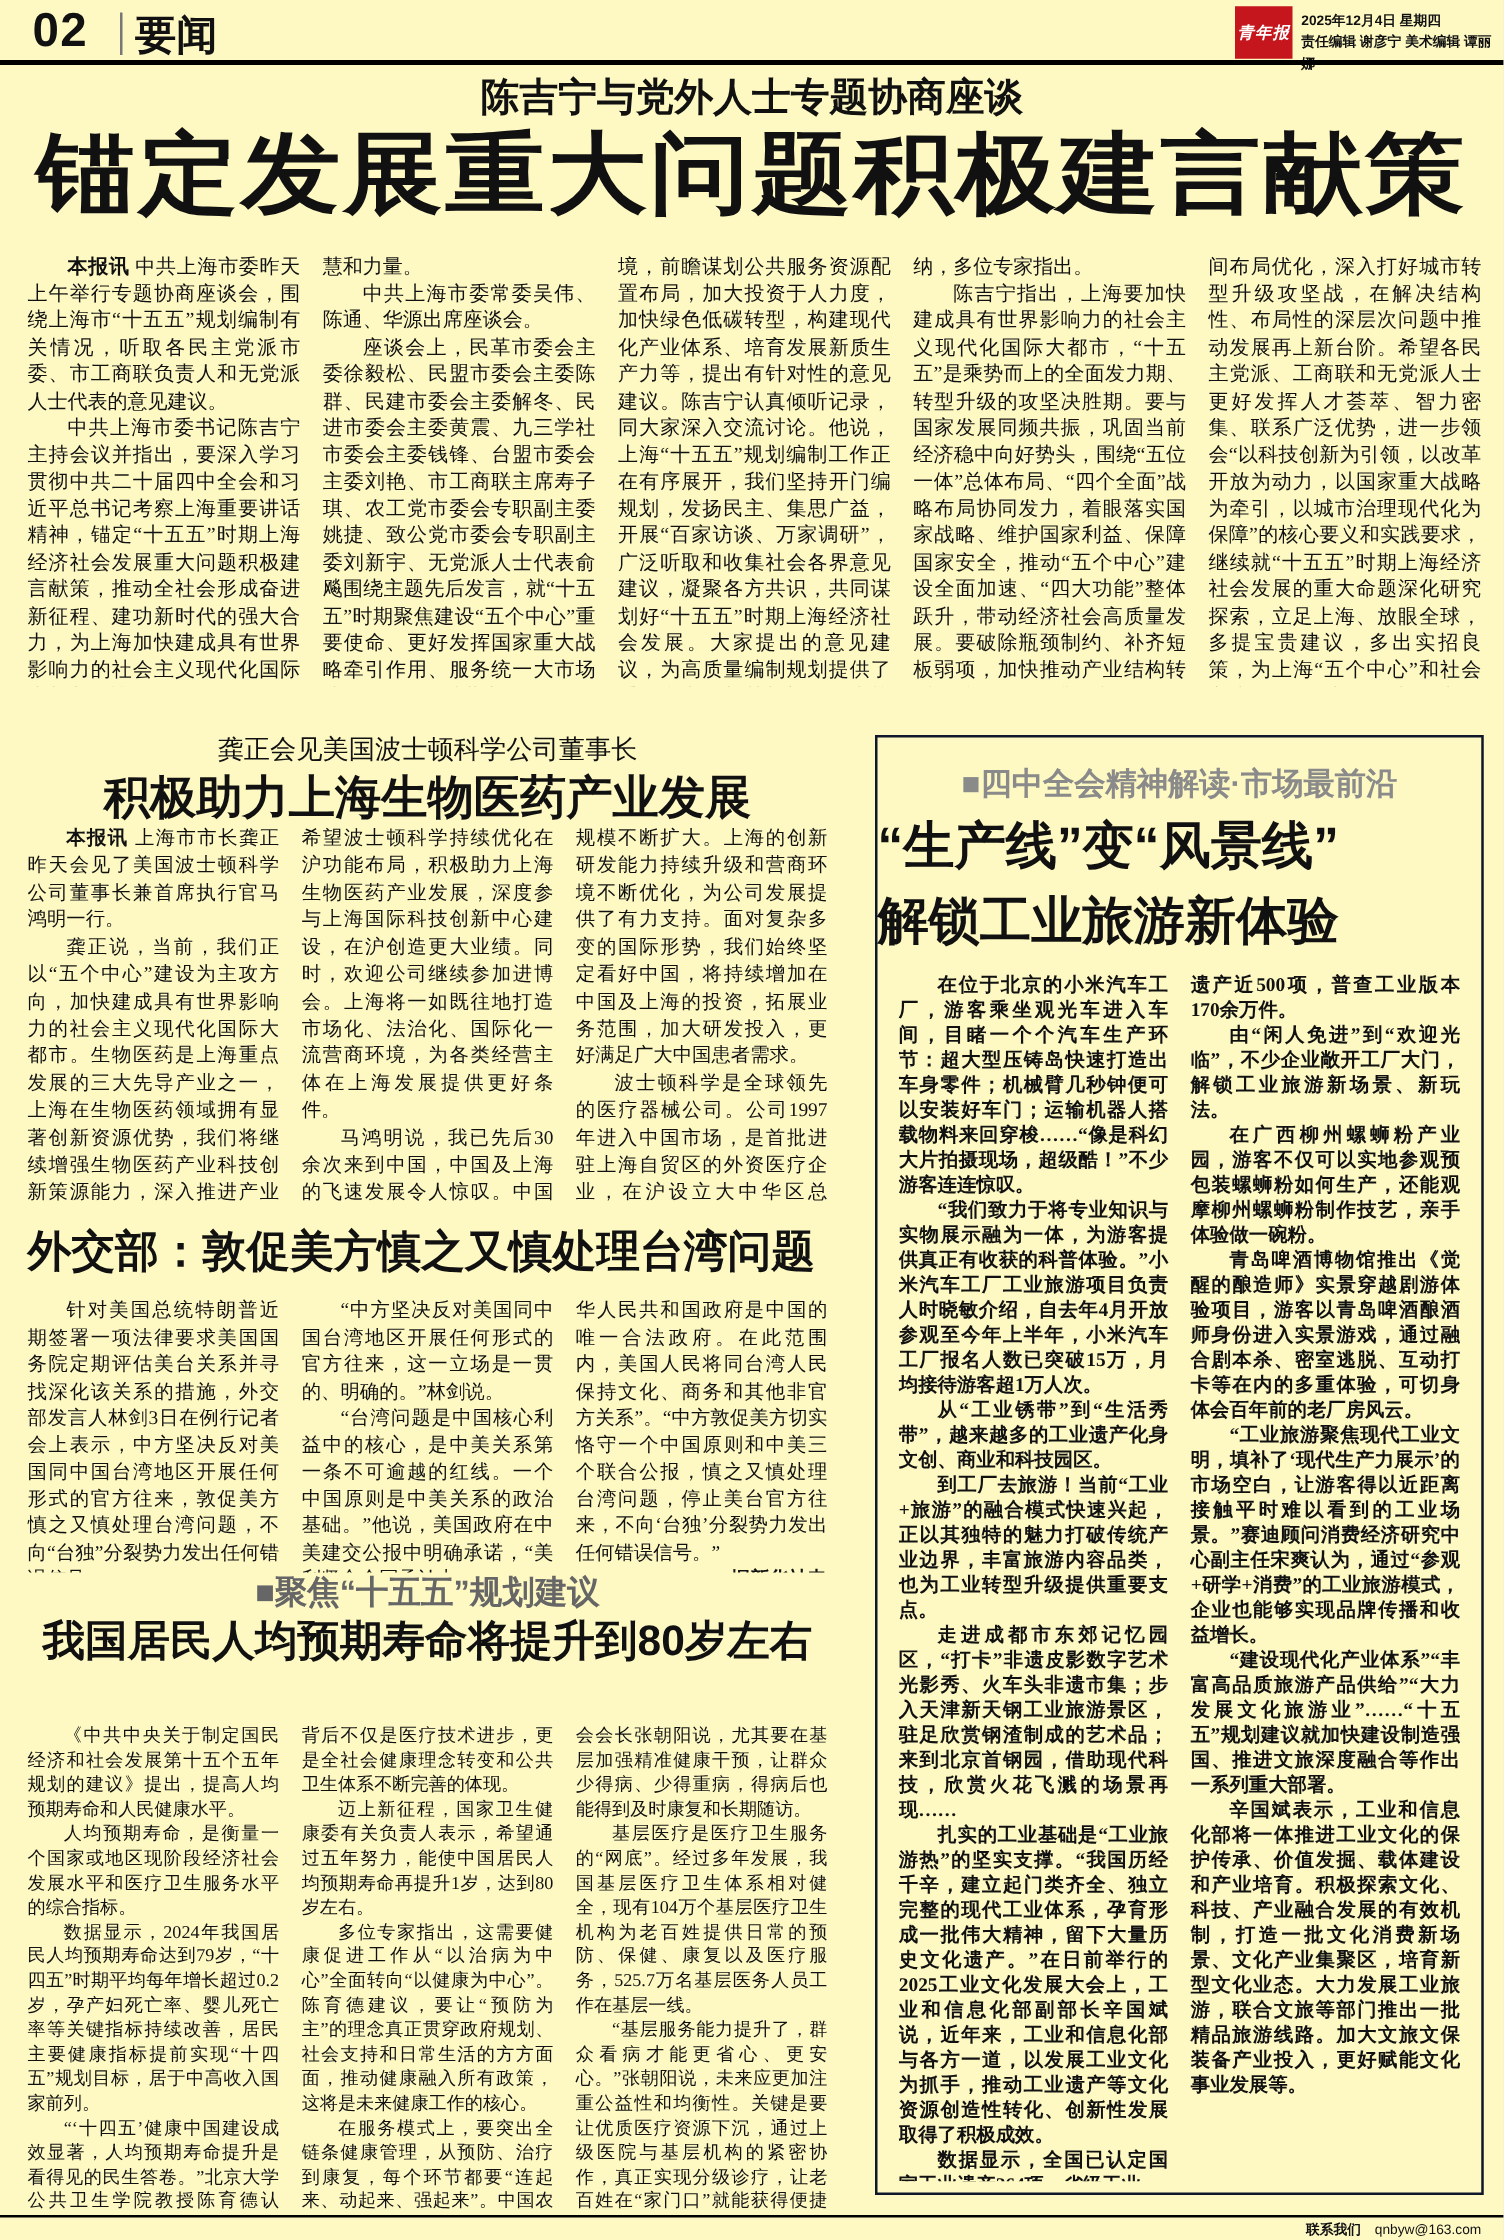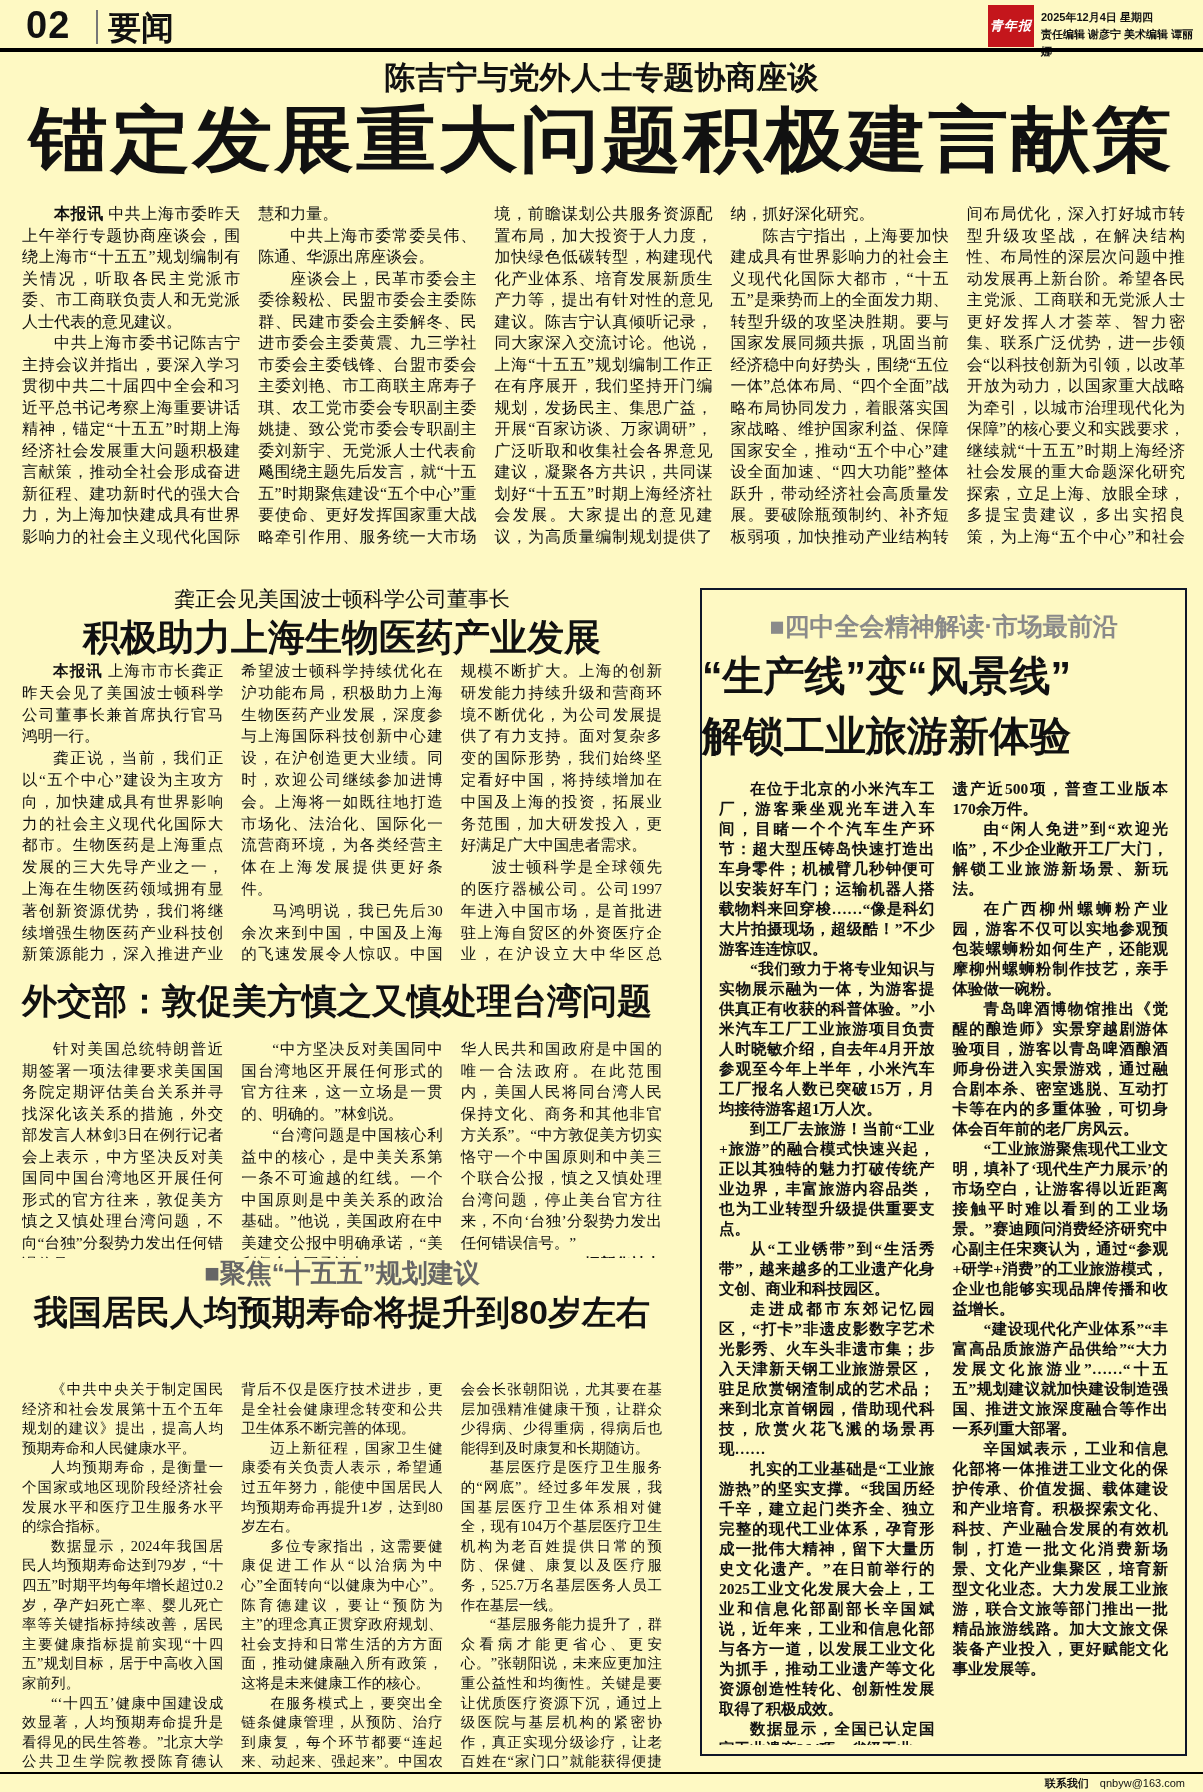--- a/index.html
+++ b/index.html
@@ -92,21 +92,21 @@
       </div>
       <div class="col">
         <p class="cont">慧和力量。</p>
         <p>中共上海市委常委吴伟、陈通、华源出席座谈会。</p>
         <p>座谈会上，民革市委会主委徐毅松、民盟市委会主委陈群、民建市委会主委解冬、民进市委会主委黄震、九三学社市委会主委钱锋、台盟市委会主委刘艳、市工商联主席寿子琪、农工党市委会专职副主委姚捷、致公党市委会专职副主委刘新宇、无党派人士代表俞飚围绕主题先后发言，就“十五五”时期聚焦建设“五个中心”重要使命、更好发挥国家重大战略牵引作用、服务统一大市场建设、优化区域营商环</p>
       </div>
       <div class="col">
         <p class="cont">境，前瞻谋划公共服务资源配置布局，加大投资于人力度，加快绿色低碳转型，构建现代化产业体系、培育发展新质生产力等，提出有针对性的意见建议。陈吉宁认真倾听记录，同大家深入交流讨论。他说，上海“十五五”规划编制工作正在有序展开，我们坚持开门编规划，发扬民主、集思广益，开展“百家访谈、万家调研”，广泛听取和收集社会各界意见建议，凝聚各方共识，共同谋划好“十五五”时期上海经济社会发展。大家提出的意见建议，为高质量编制规划提供了重要参考，相关部门要认真梳理吸</p>
       </div>
       <div class="col">
-        <p class="cont">纳，抓好深化研究。</p>
+        <p class="cont">纳，多位专家指出。</p>
         <p>陈吉宁指出，上海要加快建成具有世界影响力的社会主义现代化国际大都市，“十五五”是乘势而上的全面发力期、转型升级的攻坚决胜期。要与国家发展同频共振，巩固当前经济稳中向好势头，围绕“五位一体”总体布局、“四个全面”战略布局协同发力，着眼落实国家战略、维护国家利益、保障国家安全，推动“五个中心”建设全面加速、“四大功能”整体跃升，带动经济社会高质量发展。要破除瓶颈制约、补齐短板弱项，加快推动产业结构转型、质量效益提升、空</p>
       </div>
       <div class="col">
         <p class="cont">间布局优化，深入打好城市转型升级攻坚战，在解决结构性、布局性的深层次问题中推动发展再上新台阶。希望各民主党派、工商联和无党派人士更好发挥人才荟萃、智力密集、联系广泛优势，进一步领会“以科技创新为引领，以改革开放为动力，以国家重大战略为牵引，以城市治理现代化为保障”的核心要义和实践要求，继续就“十五五”时期上海经济社会发展的重大命题深化研究探索，立足上海、放眼全球，多提宝贵建议，多出实招良策，为上海“五个中心”和社会主义现代化建设作出更大贡献。</p>
       </div>
     </div>
 
   <div class="bio-kicker hd-sans">龚正会见美国波士顿科学公司董事长</div>
   <h2 class="bio-headline hd-sans" style="margin:0">积极助力上海生物医药产业发展</h2>
   <div class="bio-body cols">
@@ -162,22 +162,22 @@
     </div>
 
   <aside class="box">
     <div class="box-kicker hd-sans">■四中全会精神解读·市场最前沿</div>
     <div class="box-h hd-sans">“生产线”变“风景线”</div>
     <div class="box-h hd-sans">解锁工业旅游新体验</div>
     <div class="box-body cols">
         <div class="col">
           <p>在位于北京的小米汽车工厂，游客乘坐观光车进入车间，目睹一个个汽车生产环节：超大型压铸岛快速打造出车身零件；机械臂几秒钟便可以安装好车门；运输机器人搭载物料来回穿梭……“像是科幻大片拍摄现场，超级酷！”不少游客连连惊叹。</p>
           <p>“我们致力于将专业知识与实物展示融为一体，为游客提供真正有收获的科普体验。”小米汽车工厂工业旅游项目负责人时晓敏介绍，自去年4月开放参观至今年上半年，小米汽车工厂报名人数已突破15万，月均接待游客超1万人次。</p>
+          <p>从“工业锈带”到“生活秀带”，越来越多的工业遗产化身文创、商业和科技园区。</p>
           <p>到工厂去旅游！当前“工业+旅游”的融合模式快速兴起，正以其独特的魅力打破传统产业边界，丰富旅游内容品类，也为工业转型升级提供重要支点。</p>
-          <p>从“工业锈带”到“生活秀带”，越来越多的工业遗产化身文创、商业和科技园区。</p>
           <p>走进成都市东郊记忆园区，“打卡”非遗皮影数字艺术光影秀、火车头非遗市集；步入天津新天钢工业旅游景区，驻足欣赏钢渣制成的艺术品；来到北京首钢园，借助现代科技，欣赏火花飞溅的场景再现……</p>
           <p>扎实的工业基础是“工业旅游热”的坚实支撑。“我国历经千辛，建立起门类齐全、独立完整的现代工业体系，孕育形成一批伟大精神，留下大量历史文化遗产。”在日前举行的2025工业文化发展大会上，工业和信息化部副部长辛国斌说，近年来，工业和信息化部与各方一道，以发展工业文化为抓手，推动工业遗产等文化资源创造性转化、创新性发展取得了积极成效。</p>
           <p>数据显示，全国已认定国家工业遗产264项、省级工业</p>
         </div>
         <div class="col">
           <p class="cont">遗产近500项，普查工业版本170余万件。</p>
           <p>由“闲人免进”到“欢迎光临”，不少企业敞开工厂大门，解锁工业旅游新场景、新玩法。</p>
           <p>在广西柳州螺蛳粉产业园，游客不仅可以实地参观预包装螺蛳粉如何生产，还能观摩柳州螺蛳粉制作技艺，亲手体验做一碗粉。</p>
           <p>青岛啤酒博物馆推出《觉醒的酿造师》实景穿越剧游体验项目，游客以青岛啤酒酿酒师身份进入实景游戏，通过融合剧本杀、密室逃脱、互动打卡等在内的多重体验，可切身体会百年前的老厂房风云。</p>
           <p>“工业旅游聚焦现代工业文明，填补了‘现代生产力展示’的市场空白，让游客得以近距离接触平时难以看到的工业场景。”赛迪顾问消费经济研究中心副主任宋爽认为，通过“参观+研学+消费”的工业旅游模式，企业也能够实现品牌传播和收益增长。</p>

